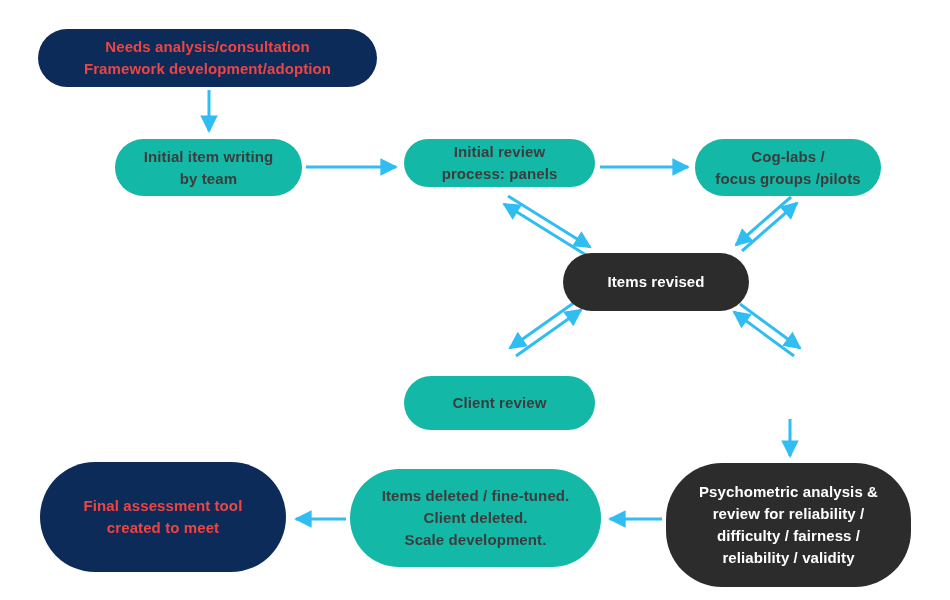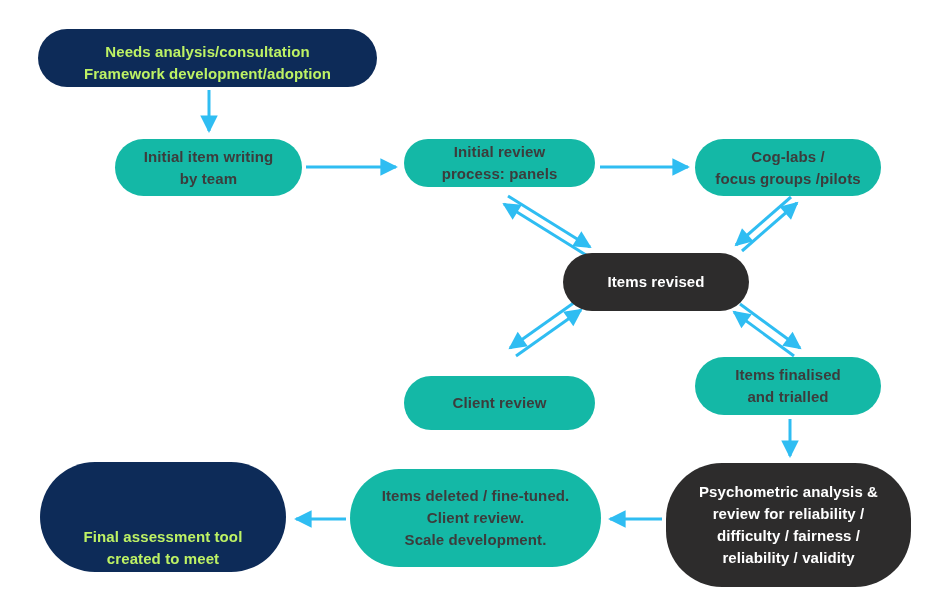--- a/index.html
+++ b/index.html
@@ -29,21 +29,21 @@
     justify-content: center;
     align-items: center;
     text-align: center;
     font-size: 15px;
     font-weight: bold;
     line-height: 22px;
     letter-spacing: 0.1px;
     box-sizing: border-box;
     padding: 2px 10px;
   }
-  .node.navy     { background: #0d2b58; color: #bef264; justify-content: flex-end; }
+  .node.navy     { background: #0d2b58; color: #ef4444; }
   .node.charcoal { background: #2d2c2c; color: #ffffff; }
   .node.gray     { background: #14b8a6; color: #3c3c3c; }
 
   
   #n-needs        { left: 38px;  top: 29px;  width: 339px; height: 58px;  border-radius: 29px; }
   #n-writing      { left: 115px; top: 139px; width: 187px; height: 57px;  border-radius: 28.5px; }
   #n-review       { left: 404px; top: 139px; width: 191px; height: 48px;  border-radius: 28.5px; }
   #n-coglabs      { left: 695px; top: 139px; width: 186px; height: 57px;  border-radius: 28.5px; }
   #n-revised      { left: 563px; top: 253px; width: 186px; height: 58px;  border-radius: 29px; }
   #n-client       { left: 404px; top: 376px; width: 191px; height: 54px;  border-radius: 27px; }
@@ -107,35 +107,31 @@
   </div>
 
   <div id="n-revised" class="node charcoal">
     <div>Items revised</div>
   </div>
 
   <div id="n-client" class="node gray">
     <div>Client review</div>
   </div>
 
-  <div id="n-finalised" class="node gray">
-    <div>Items finalised</div>
-    <div>and trialled</div>
-  </div>
 
   <div id="n-psychometric" class="node charcoal">
     <div>Psychometric analysis &amp;</div>
     <div>review for reliability /</div>
     <div>difficulty / fairness /</div>
     <div>reliability / validity</div>
   </div>
 
   <div id="n-deleted" class="node gray">
     <div>Items deleted / fine-tuned.</div>
-    <div>Client review.</div>
+    <div>Client deleted.</div>
     <div>Scale development.</div>
   </div>
 
   <div id="n-final" class="node navy">
     <div>Final assessment tool</div>
     <div>created to meet</div>
   </div>
 
 </div>
 

